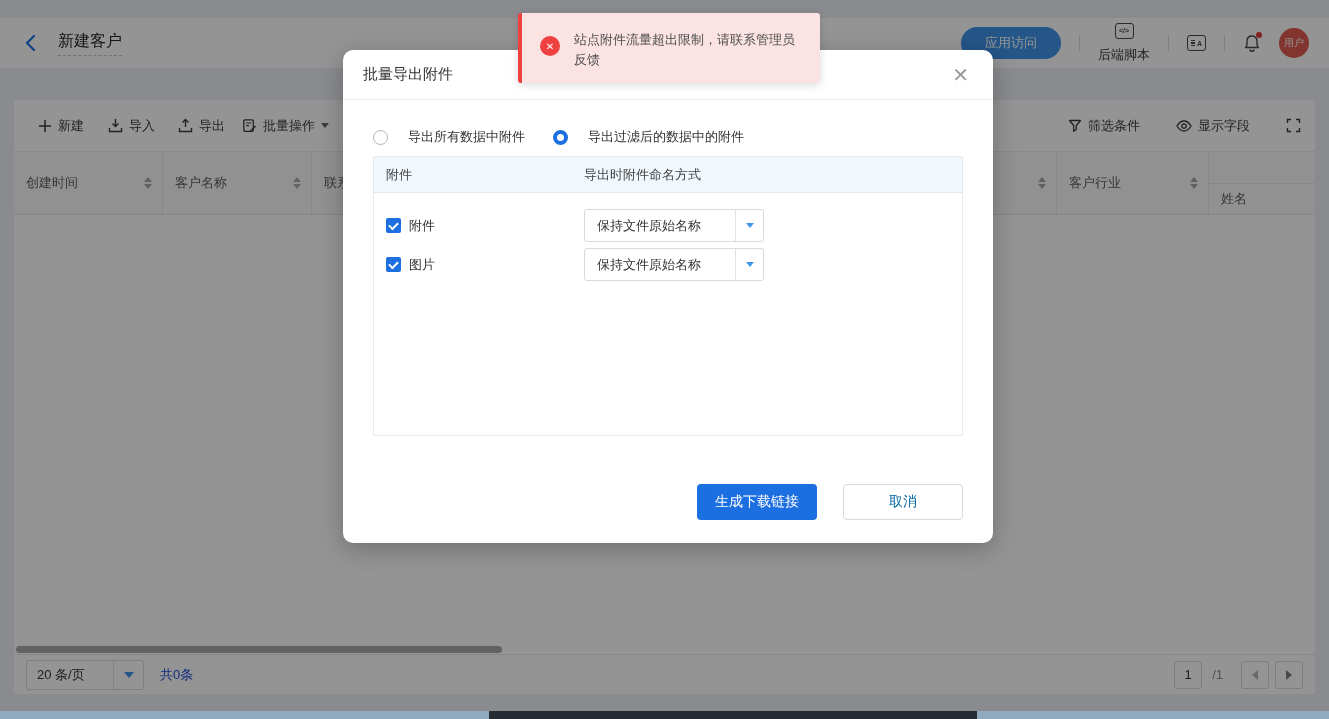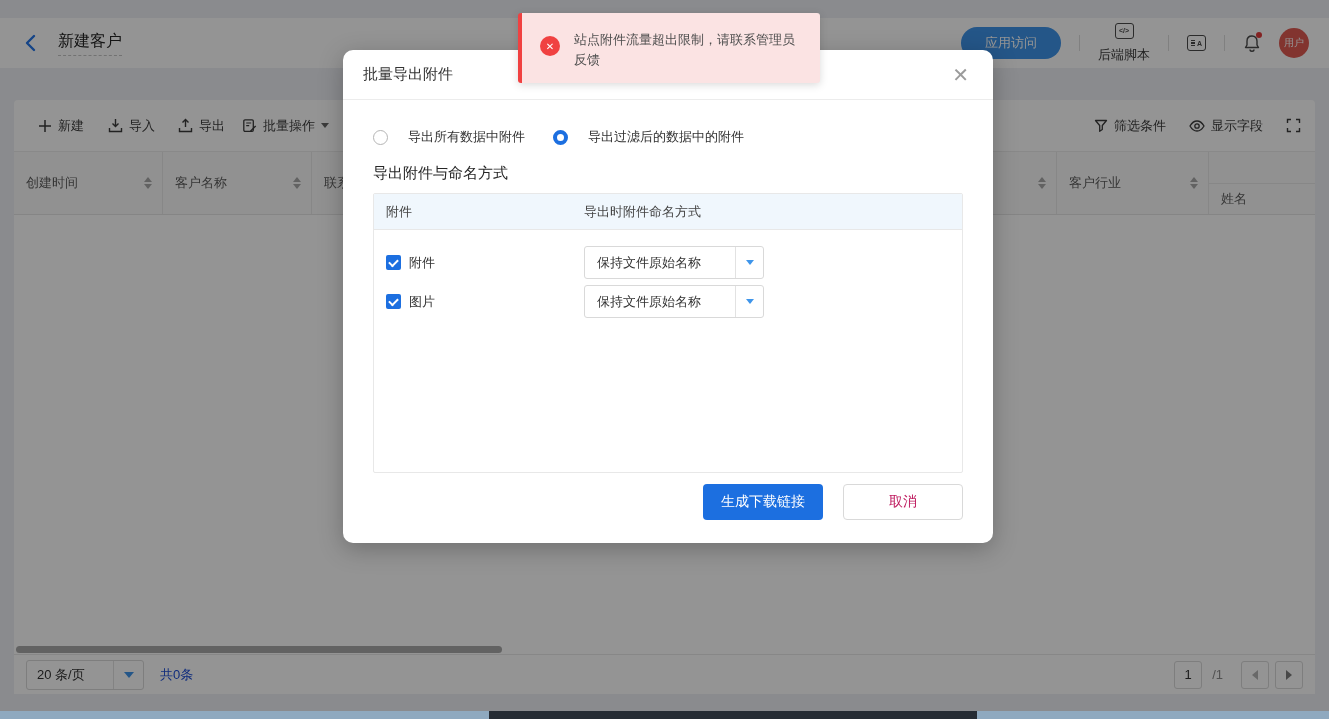--- a/index.html
+++ b/index.html
@@ -20,21 +20,21 @@
   .chip-lines { display:flex; flex-direction:column; gap:1.5px; }
   .chip-lines i { display:block; width:4px; height:1.2px; background:#4a4a4a; }
   .bell-wrap { position:relative; cursor:pointer; }
   .bell-dot { position:absolute; top:-2px; right:-1px; width:6px; height:6px; border-radius:50%; background:#e23c3c; }
   .avatar { width:30px; height:30px; border-radius:50%; background:#e05a52; color:#fff; font-size:10px; display:flex; align-items:center; justify-content:center; cursor:pointer; }
 
   
   .card { position:absolute; left:14px; right:14px; top:100px; bottom:25px; background:#fff; border-radius:4px 4px 0 0; display:flex; flex-direction:column; }
   .toolbar { height:52px; display:flex; align-items:center; position:relative; border-bottom:1px solid #ededed; }
   .tb-item { position:absolute; display:flex; align-items:center; gap:6px; color:#3c3c3c; cursor:pointer; white-space:nowrap; }
-  .tb-right { position:absolute; right:14px; display:flex; align-items:center; gap:23px; }
+  .tb-right { position:absolute; right:14px; display:flex; align-items:center; gap:36px; }
   .tb-right .tb-item { position:static; }
   .caret-down { width:0; height:0; border-left:4px solid transparent; border-right:4px solid transparent; border-top:5px solid #666; display:inline-block; }
 
   
   .grid-header { height:63px; background:#fafafa; border-bottom:1px solid #e6e6e6; display:flex; }
   .gh-cell { border-right:1px solid #e9e9e9; display:flex; align-items:center; padding:0 10px 0 12px; color:#5c5c5c; }
   .gh-cell span.lbl { flex:1; }
   .w149 { width:149px; flex:none;gap:40px; } .w152 { width:152px; flex:none; }
   .sort { display:flex; flex-direction:column; gap:2px; cursor:pointer; }
   .sort i { display:block; width:0; height:0; border-left:4px solid transparent; border-right:4px solid transparent; }
@@ -86,21 +86,21 @@
   .m-cell1 { width:198px; padding-left:12px; display:flex; align-items:center; gap:8px; }
   .checkbox { width:15px; height:15px; background:#1c6fe0; border-radius:2px; position:relative; cursor:pointer; flex:none; }
   .checkbox::after { content:""; position:absolute; left:3px; top:3.5px; width:7px; height:4px; border-left:2px solid #fff; border-bottom:2px solid #fff; transform:rotate(-45deg); }
   .naming-select { margin-left:12px; width:180px; height:33px; border:1px solid #d9d9d9; border-radius:3px; display:flex; align-items:center; background:#fff; cursor:pointer; }
   .naming-select .val { flex:1; padding-left:12px; color:#333; }
   .naming-select .sel-caret-box { width:28px; }
   .naming-select .caret-blue { border-left-width:4.5px; border-right-width:4.5px; border-top-width:5.5px; }
   .modal-footer { position:absolute; right:30px; bottom:23px; display:flex; gap:20px; }
   .btn { width:120px; height:36px; border-radius:4px; font-size:14px; cursor:pointer; display:flex; align-items:center; justify-content:center; }
   .btn-primary { background:#1c6fe0; color:#fff; border:none; }
-  .btn-default { background:#fff; color:#be185d; border:1px solid #d9d9d9; }
+  .btn-default { background:#fff; color:#0369a1; border:1px solid #d9d9d9;margin-left:6px; }
 
   
   .toast { position:absolute; left:518px; top:13px; width:302px; min-height:70px; background:#fbe3e3; border-left:4px solid #f04141; border-radius:3px; box-shadow:0 2px 8px rgba(0,0,0,0.15); z-index:30; display:flex; align-items:flex-start; padding:14px 16px 12px 16px; }
   .toast-icon { width:20px; height:20px; border-radius:50%; background:#f04141; color:#fff; font-size:10px; font-weight:bold; display:flex; align-items:center; justify-content:center; margin:9px 14px 0 2px; flex:none; }
   .toast-msg { color:#4f4f4f; line-height:20px; padding-top:3px; }
 
   svg { display:block; }
 </style>
 </head>
 <body>
@@ -300,21 +300,20 @@
       <div class="radio-row">
         <div class="radio-item">
           <span class="radio"></span>
           <span>导出所有数据中附件</span>
         </div>
         <div class="radio-item">
           <span class="radio sel"></span>
           <span>导出过滤后的数据中的附件</span>
         </div>
       </div>
-      <div class="section-title">导出附件与命名方式</div>
       <div class="m-table">
         <div class="m-thead">
           <span class="m-th1">附件</span>
           <span class="m-th2">导出时附件命名方式</span>
         </div>
         <div class="m-row">
           <div class="m-cell1">
             <span class="checkbox"></span>
             <span>附件</span>
           </div>

